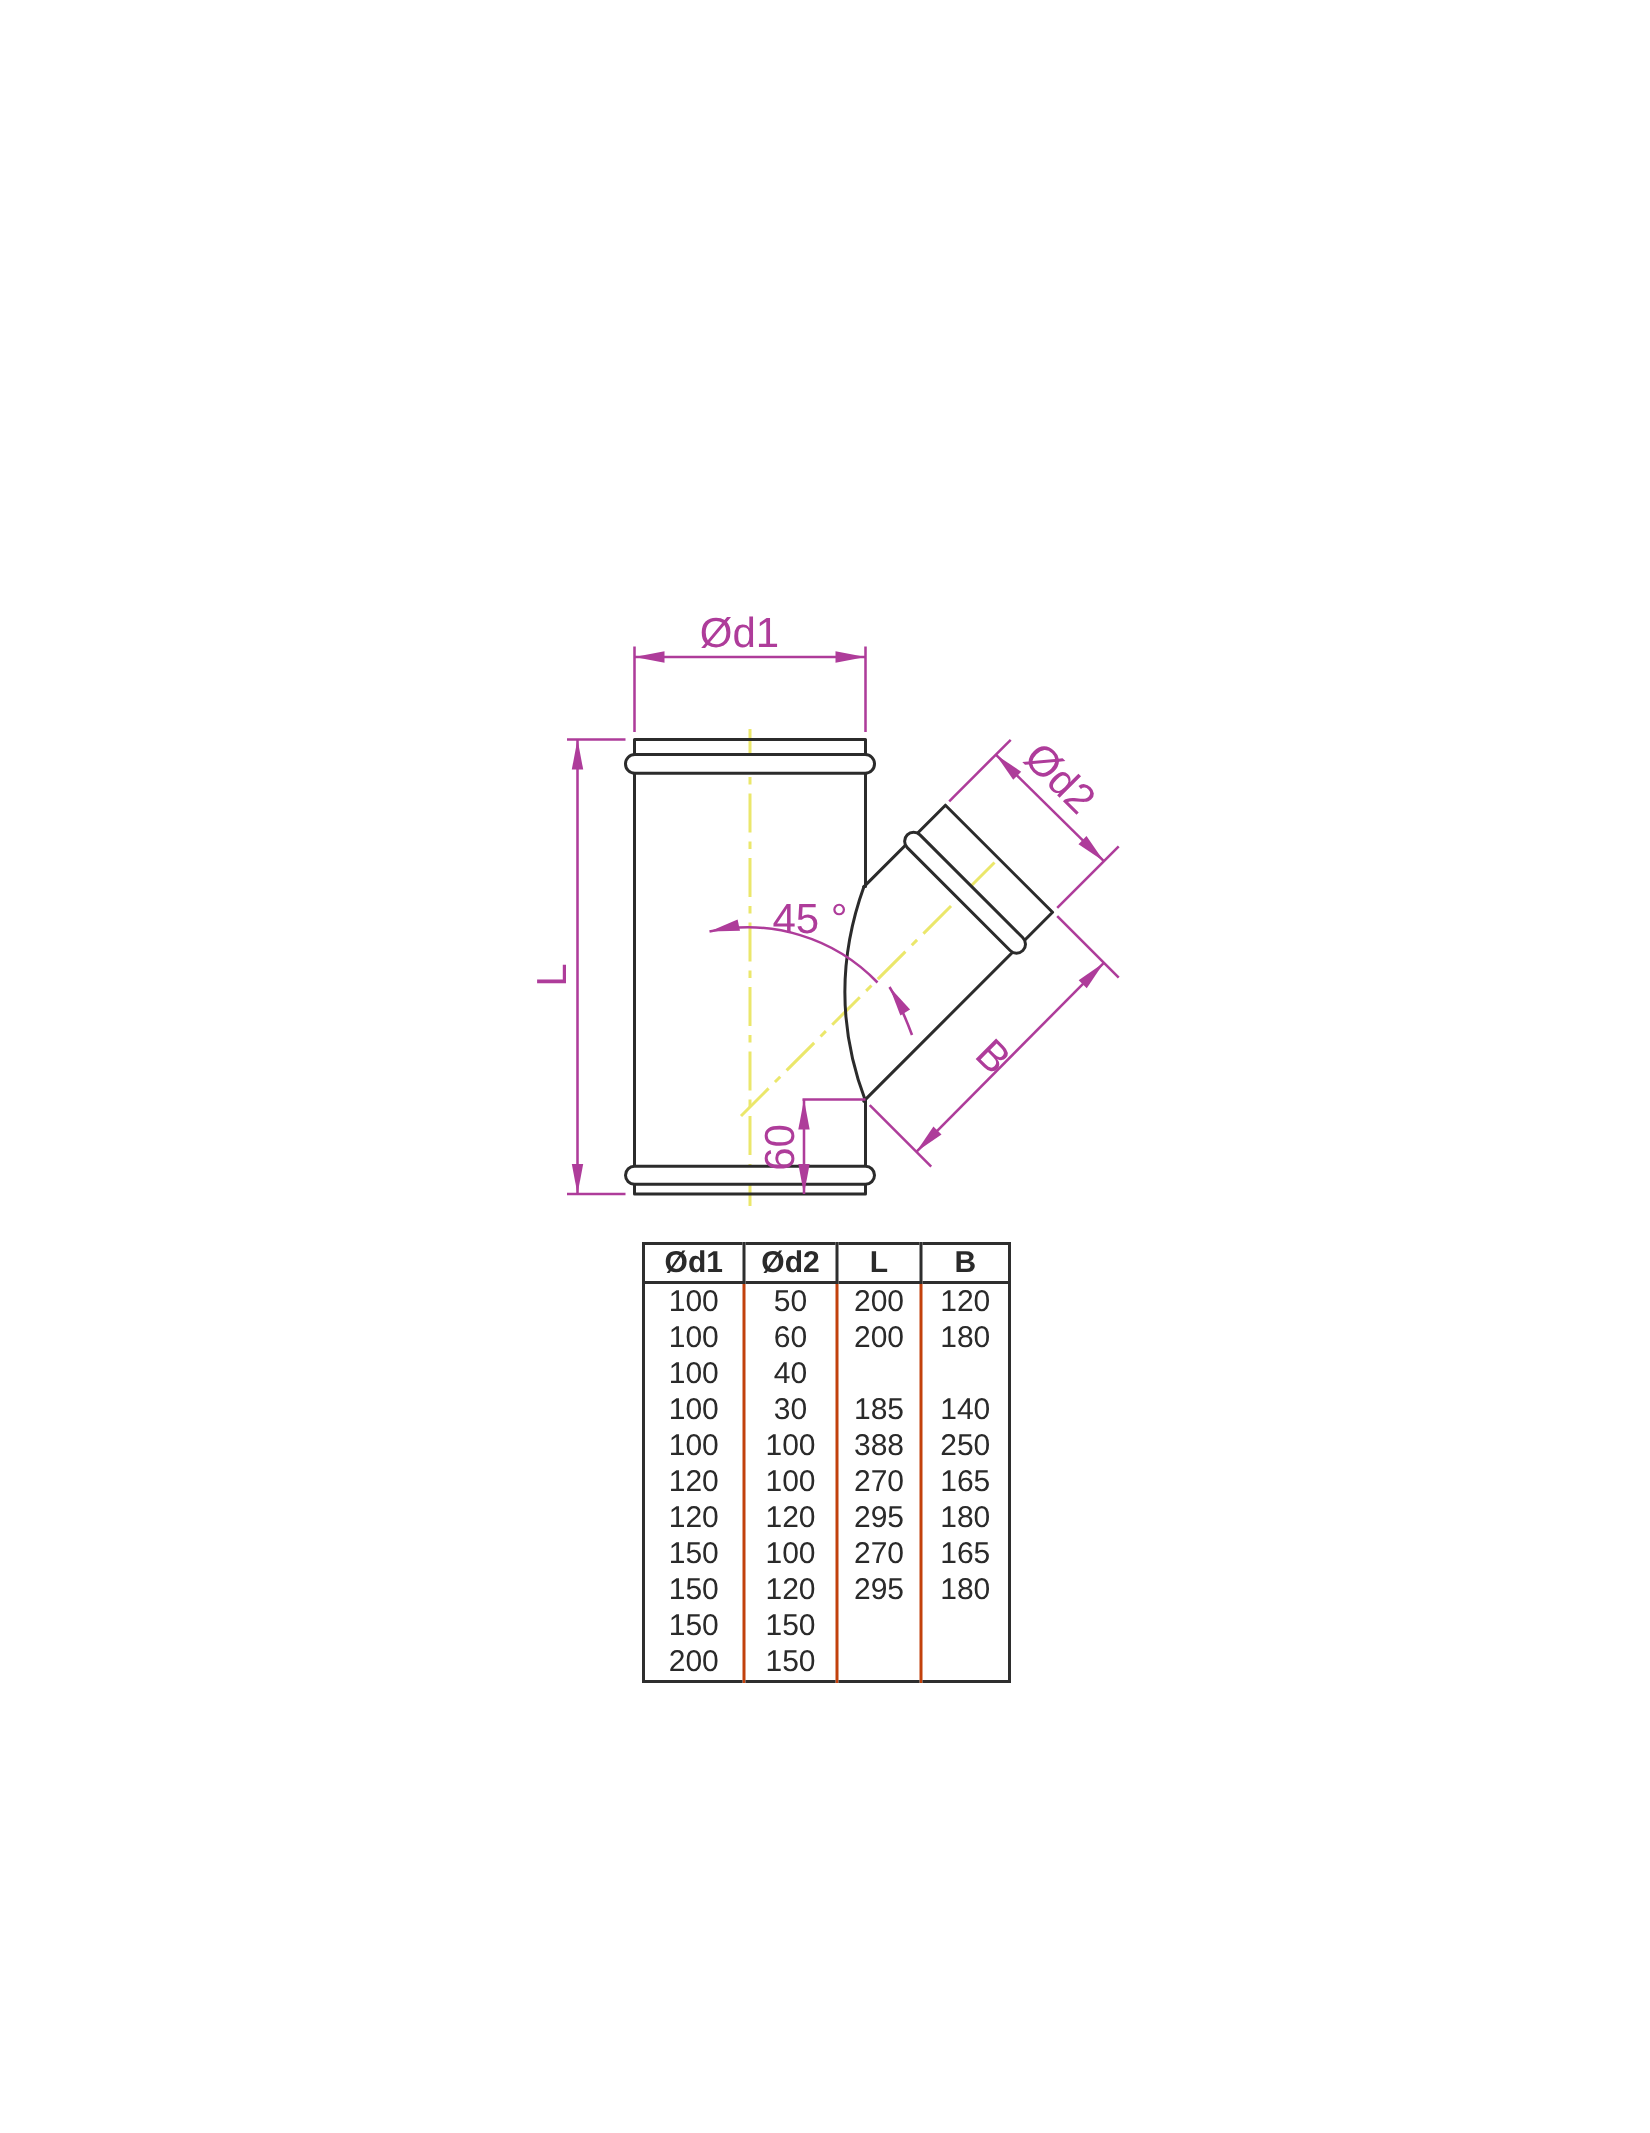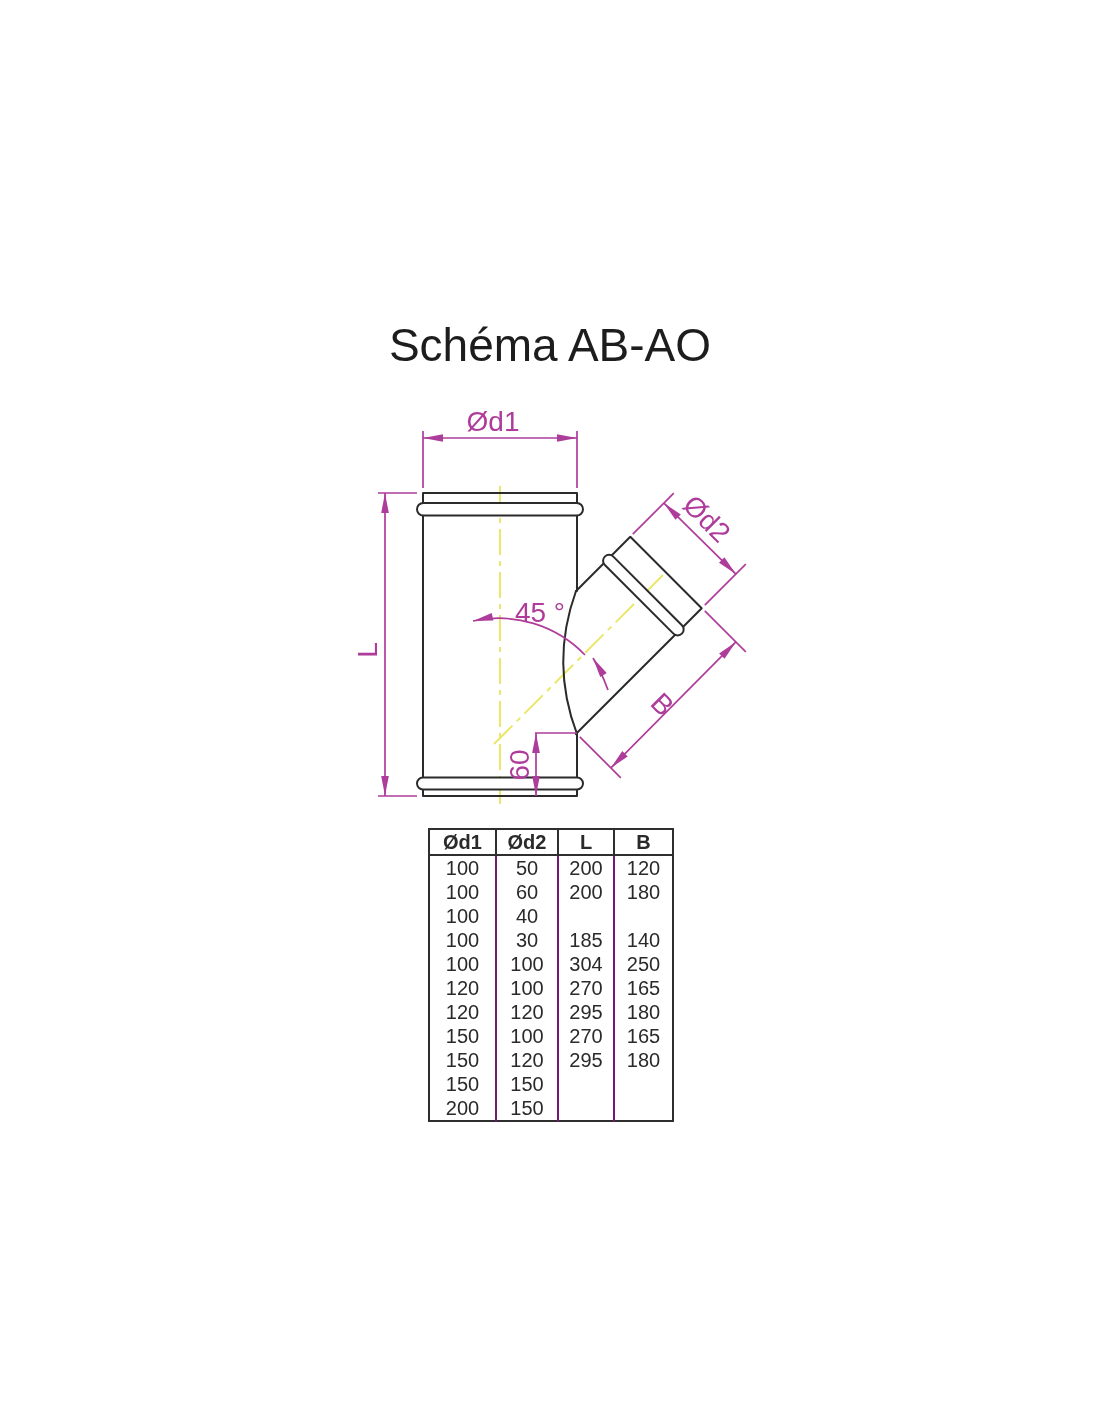--- a/index.html
+++ b/index.html
@@ -27,30 +27,29 @@
   }
   table.dims th {
     font-size:20px; font-weight:bold; text-align:center;
     height:24px; padding:0 2px;
     border-bottom:2px solid #2e2e2e;
     border-left:2px solid #2e2e2e;
   }
   table.dims td {
     font-size:20px; font-weight:normal; text-align:center;
     height:24px; padding:0 2px; line-height:1;
-    border-left:2px solid #701a75;
+    border-left:2px solid #c2410c;
   }
   table.dims th:first-child, table.dims td:first-child { border-left:none; }
 </style>
 </head>
 <body>
 
 <div class="page">
 
-  <div class="title">Schéma AB-AO</div>
 
   <svg class="drawing" width="1100" height="1422" viewBox="0 0 1100 1422">
     <defs>
       <marker id="arr" markerUnits="userSpaceOnUse" markerWidth="24" markerHeight="12" refX="23" refY="6" orient="auto-start-reverse">
         <path d="M23 6 L3 2.2 L3 9.8 Z" fill="#ae3c9a"></path>
       </marker>
     </defs>
 
     <g stroke="#ebe76b" stroke-width="2" fill="none" stroke-dasharray="26 6 5 6">
       <line x1="500" y1="486" x2="500" y2="804"></line>
@@ -150,21 +149,21 @@
         </tr>
         <tr>
           <td>100</td>
           <td>30</td>
           <td>185</td>
           <td>140</td>
         </tr>
         <tr>
           <td>100</td>
           <td>100</td>
-          <td>304</td>
+          <td>388</td>
           <td>250</td>
         </tr>
         <tr>
           <td>120</td>
           <td>100</td>
           <td>270</td>
           <td>165</td>
         </tr>
         <tr>
           <td>120</td>

